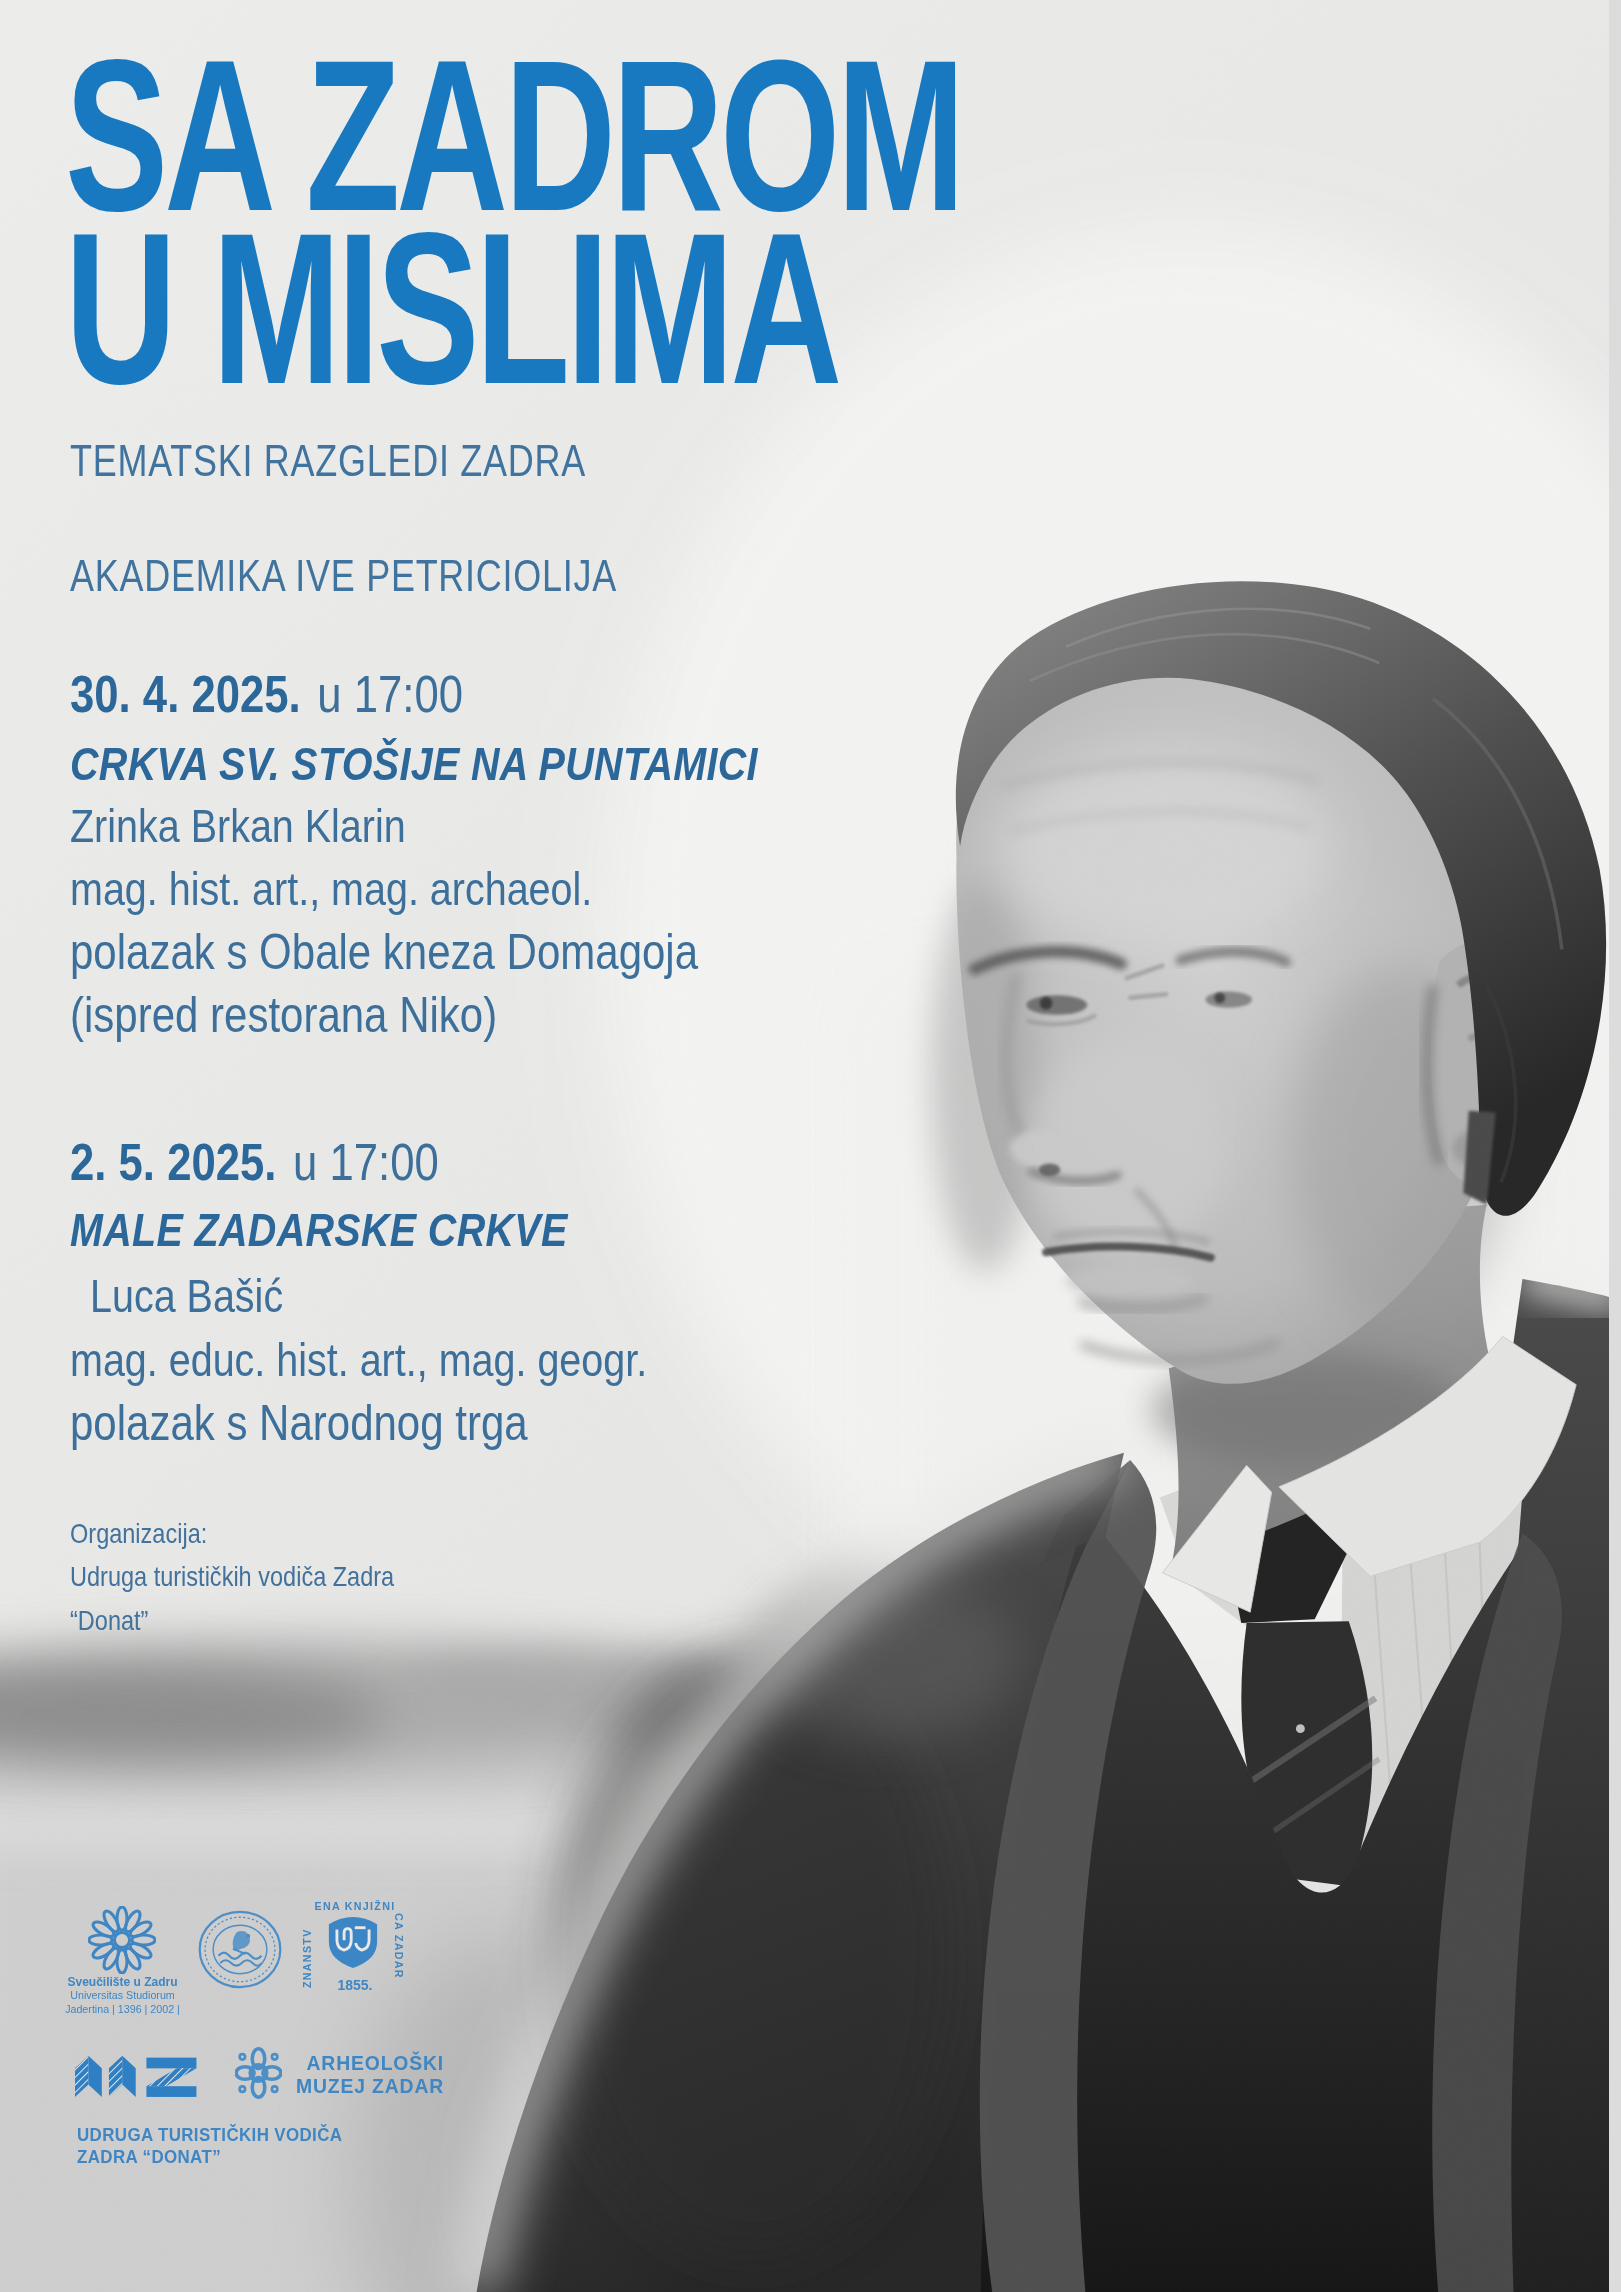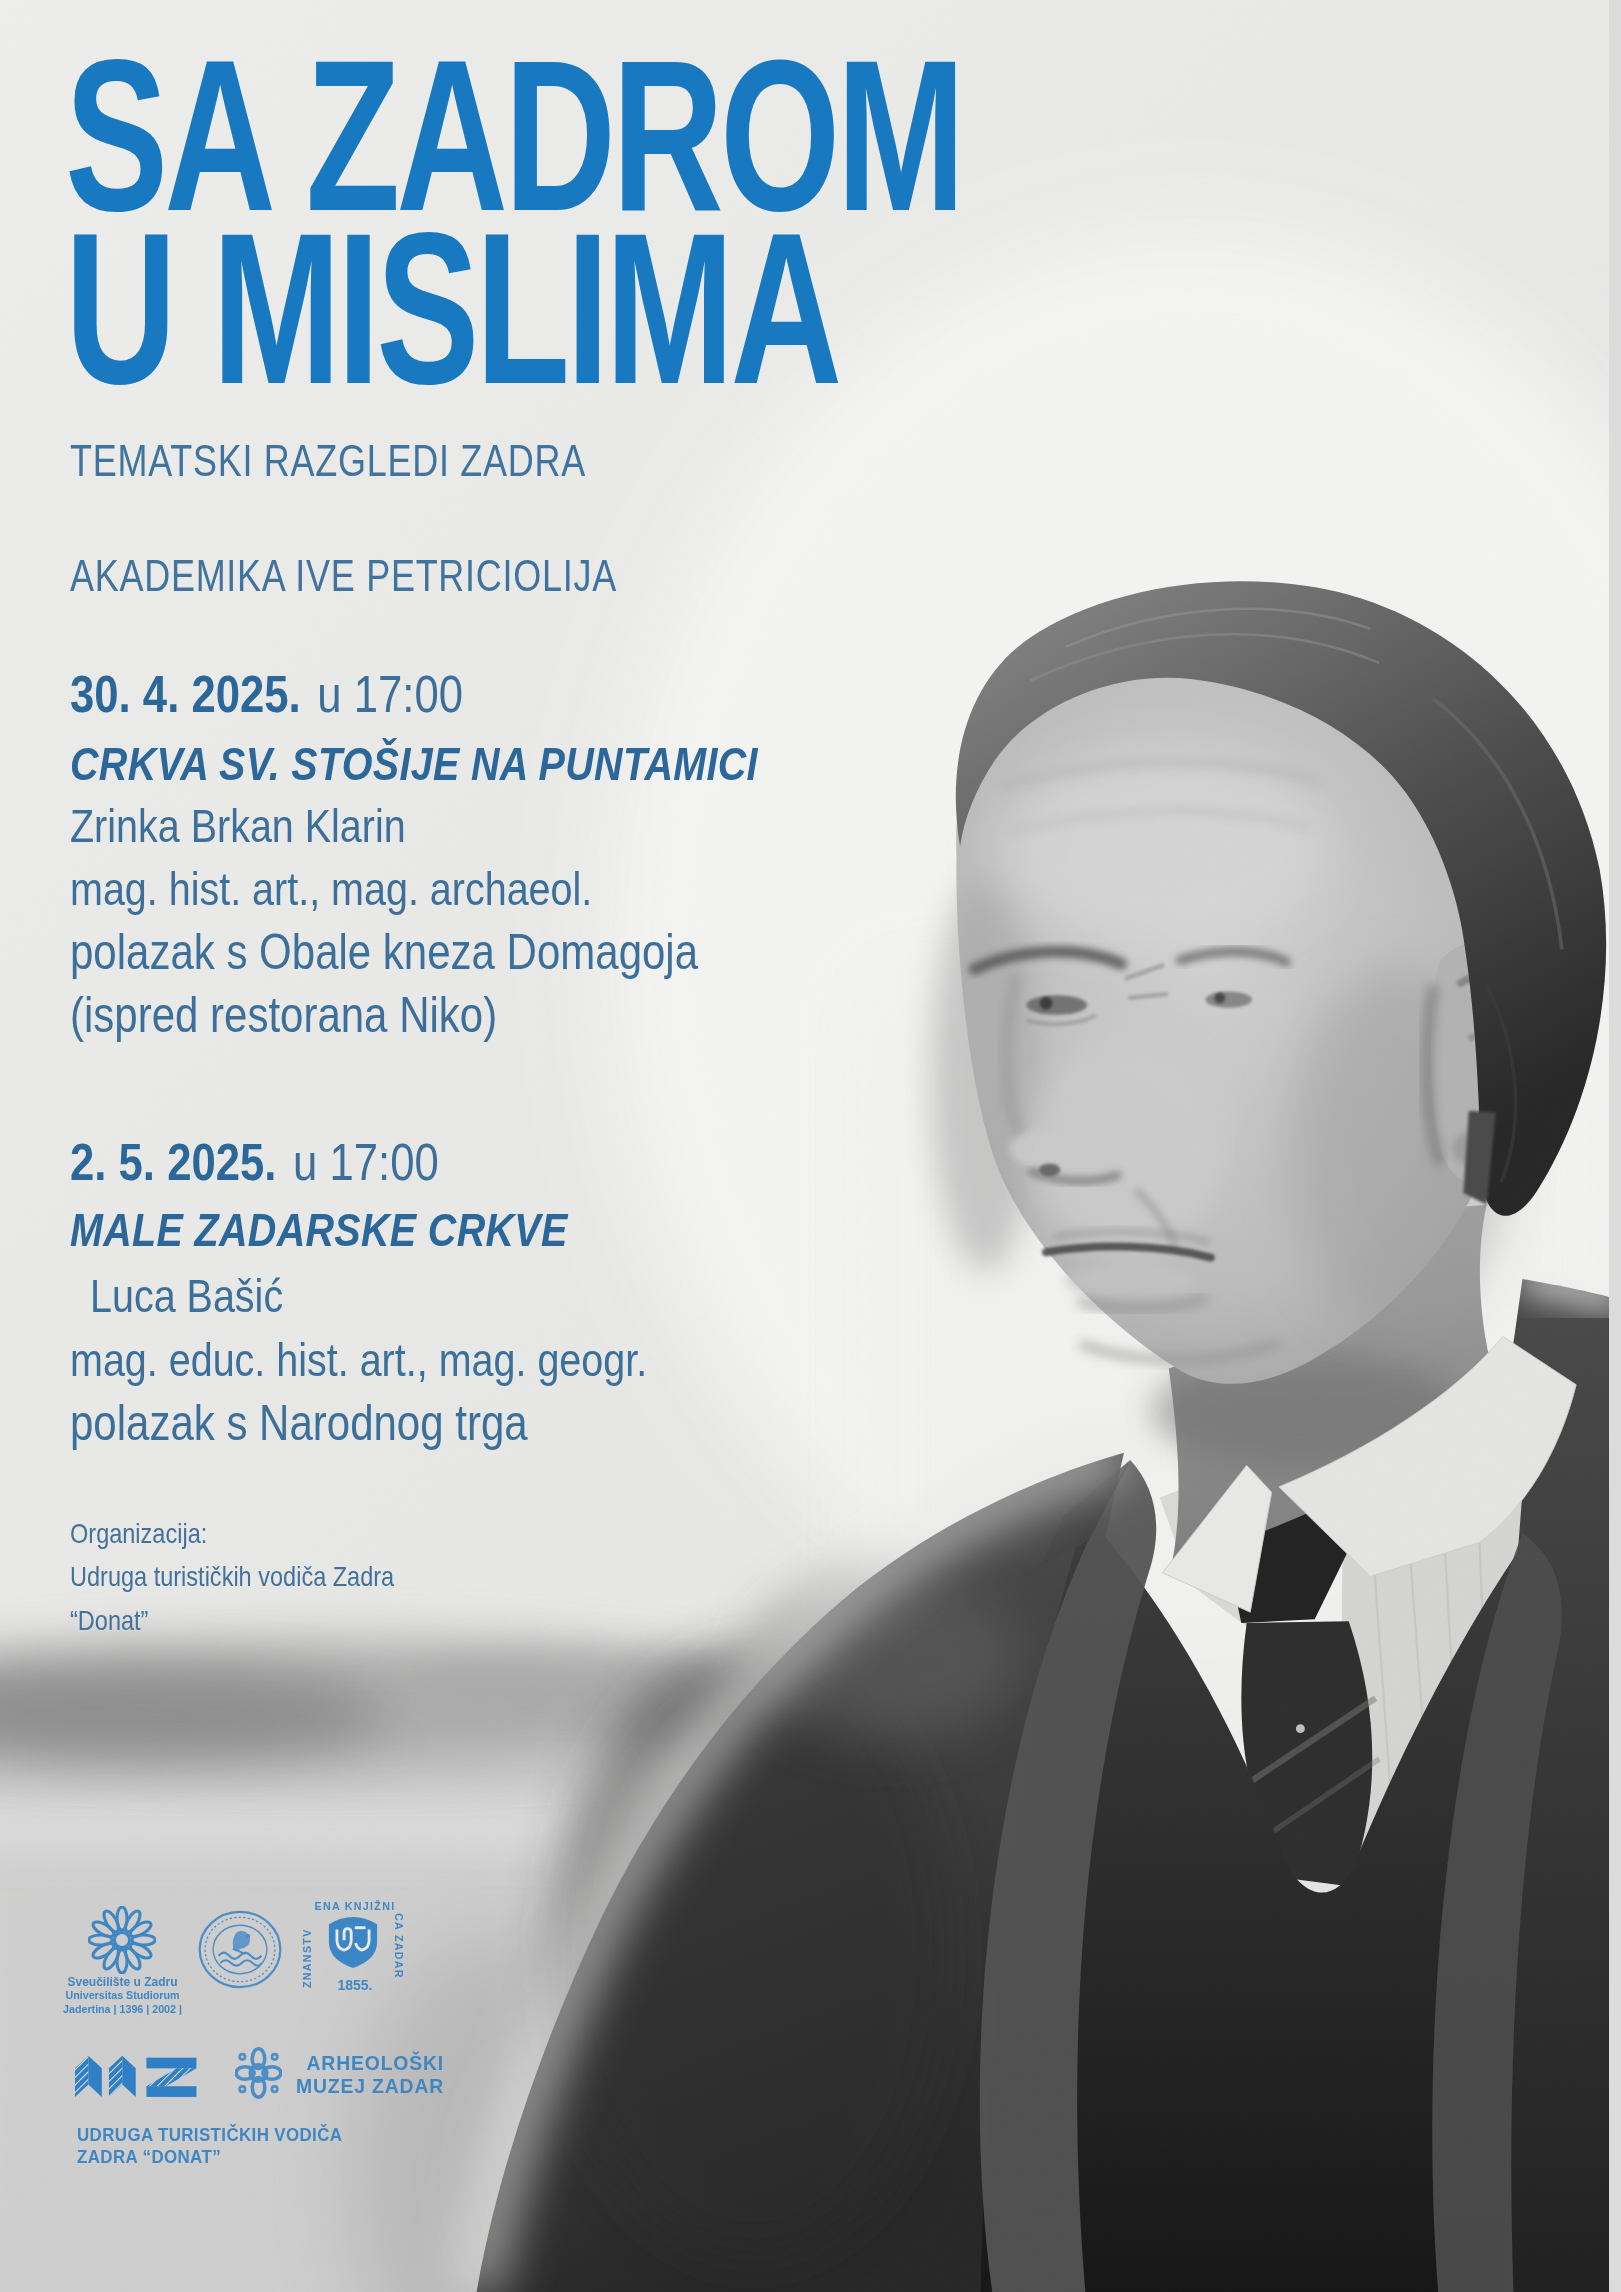--- a/index.html
+++ b/index.html
@@ -25,21 +25,21 @@
   .date-line .t{margin-left:19.7px;font-weight:400;}
   .loc-line{font-size:47px;line-height:47px;font-weight:bold;font-style:italic;color:var(--date-blue,#2c679a);letter-spacing:0.4px;}
   .name-line,.cred-line{font-size:47px;line-height:47px;color:var(--body-blue,#3d6f9b);}
   .meet-line{font-size:50px;line-height:50px;color:var(--body-blue,#3d6f9b);}
   
   .org-line{font-size:28px;line-height:40px;color:var(--org-blue,#42719c);}
   
   .logos span, .logos div{color:var(--logo-blue,#3f86c3);}
   .uni-cap{position:absolute;left:41px;top:1976px;width:163px;text-align:center;line-height:13.4px;}
   .uni-cap .l1{font-size:12px;font-weight:bold;display:block;}
-  .uni-cap .l2,.uni-cap .l3{font-size:10.7px;display:block;font-weight:bold;}
+  .uni-cap .l2,.uni-cap .l3{font-size:10.7px;display:block;}
   .lib{position:absolute;left:303px;top:1900px;width:100px;height:93px;}
   .lib .htext{position:absolute;left:9px;top:0;width:86px;text-align:center;font-size:10.7px;font-weight:bold;letter-spacing:1.3px;}
   .lib .vL{position:absolute;left:-1.8px;top:12.5px;height:75px;writing-mode:vertical-rl;transform:rotate(180deg);font-size:10.7px;font-weight:bold;letter-spacing:1.3px;}
   .lib .vR{position:absolute;right:-1.8px;top:12.5px;height:75px;writing-mode:vertical-rl;font-size:10.7px;font-weight:bold;letter-spacing:1.3px;}
   .lib .year{position:absolute;left:9px;bottom:0;width:86px;text-align:center;font-size:14px;font-weight:bold;}
   .arch-text{position:absolute;left:296px;top:2051px;line-height:23px;font-size:20.6px;font-weight:bold;letter-spacing:0.9px;text-align:right;}
   .arch-text span{display:block;transform:scaleX(.94);transform-origin:0 0;white-space:nowrap;}
   .guides-text{position:absolute;left:77px;top:2124px;line-height:22.4px;font-size:18px;font-weight:bold;letter-spacing:0.4px;}
   .guides-text span{display:block;transform:scaleX(.94);transform-origin:0 0;white-space:nowrap;}
 </style>

